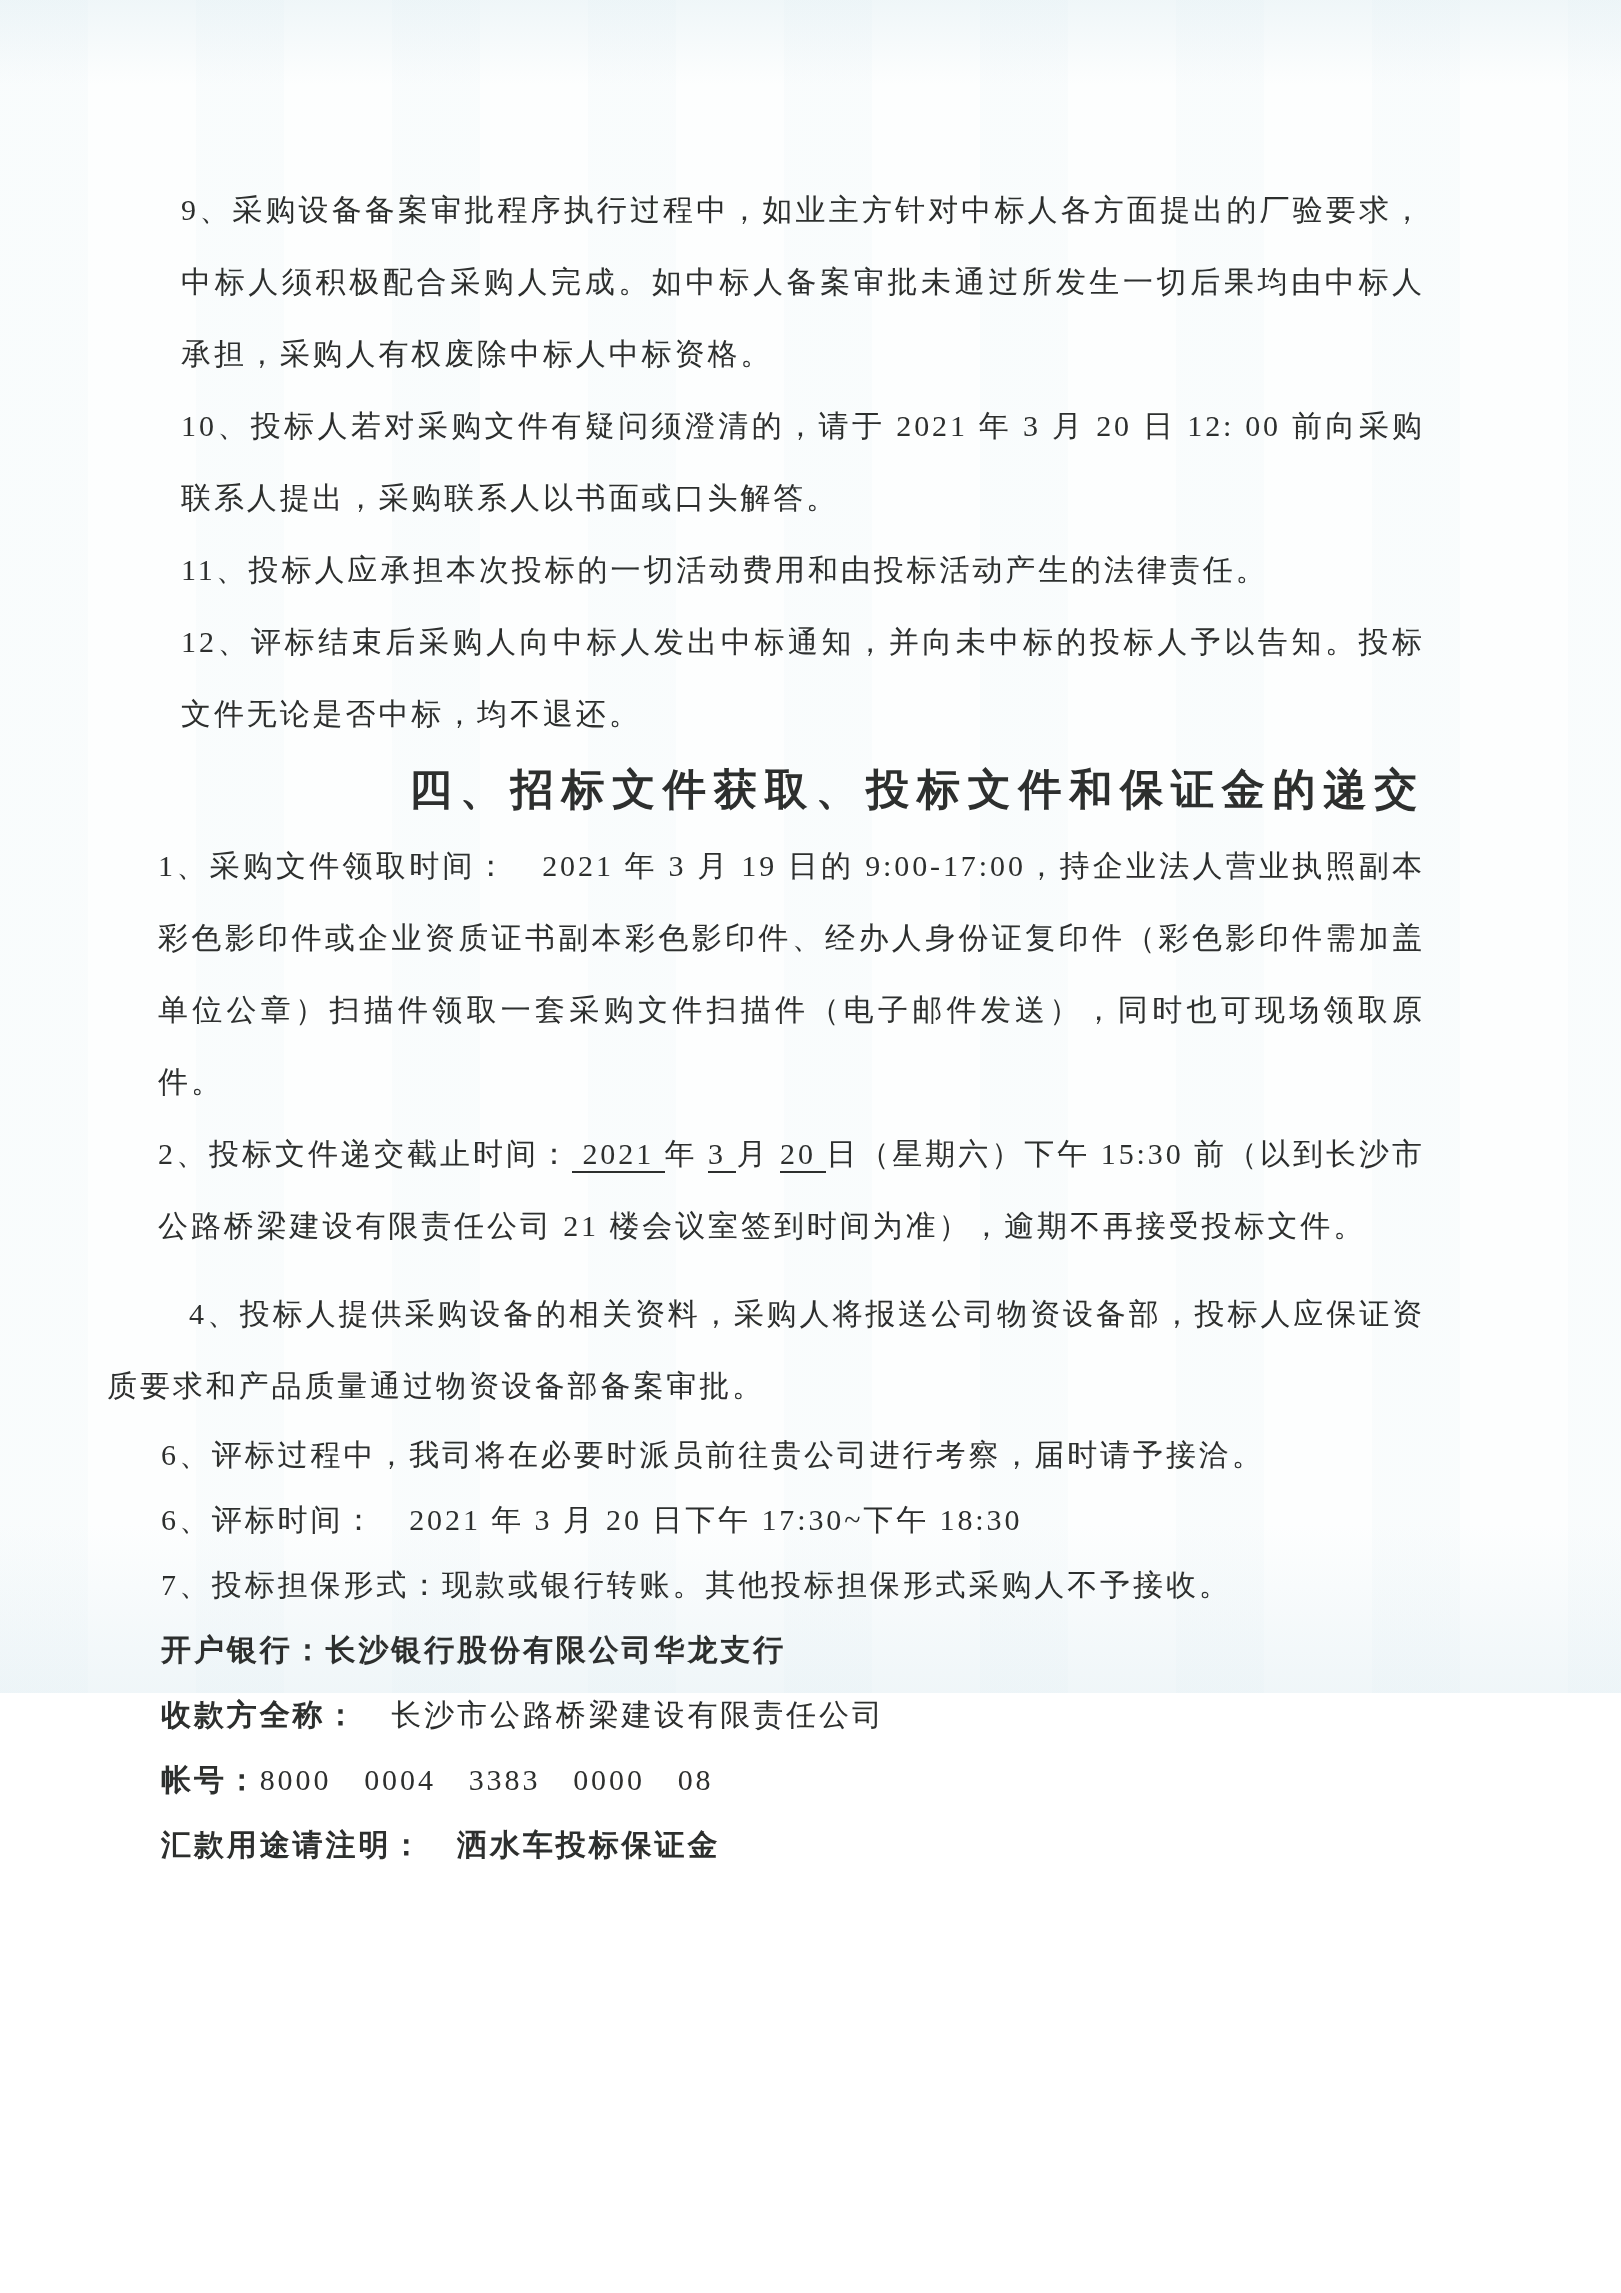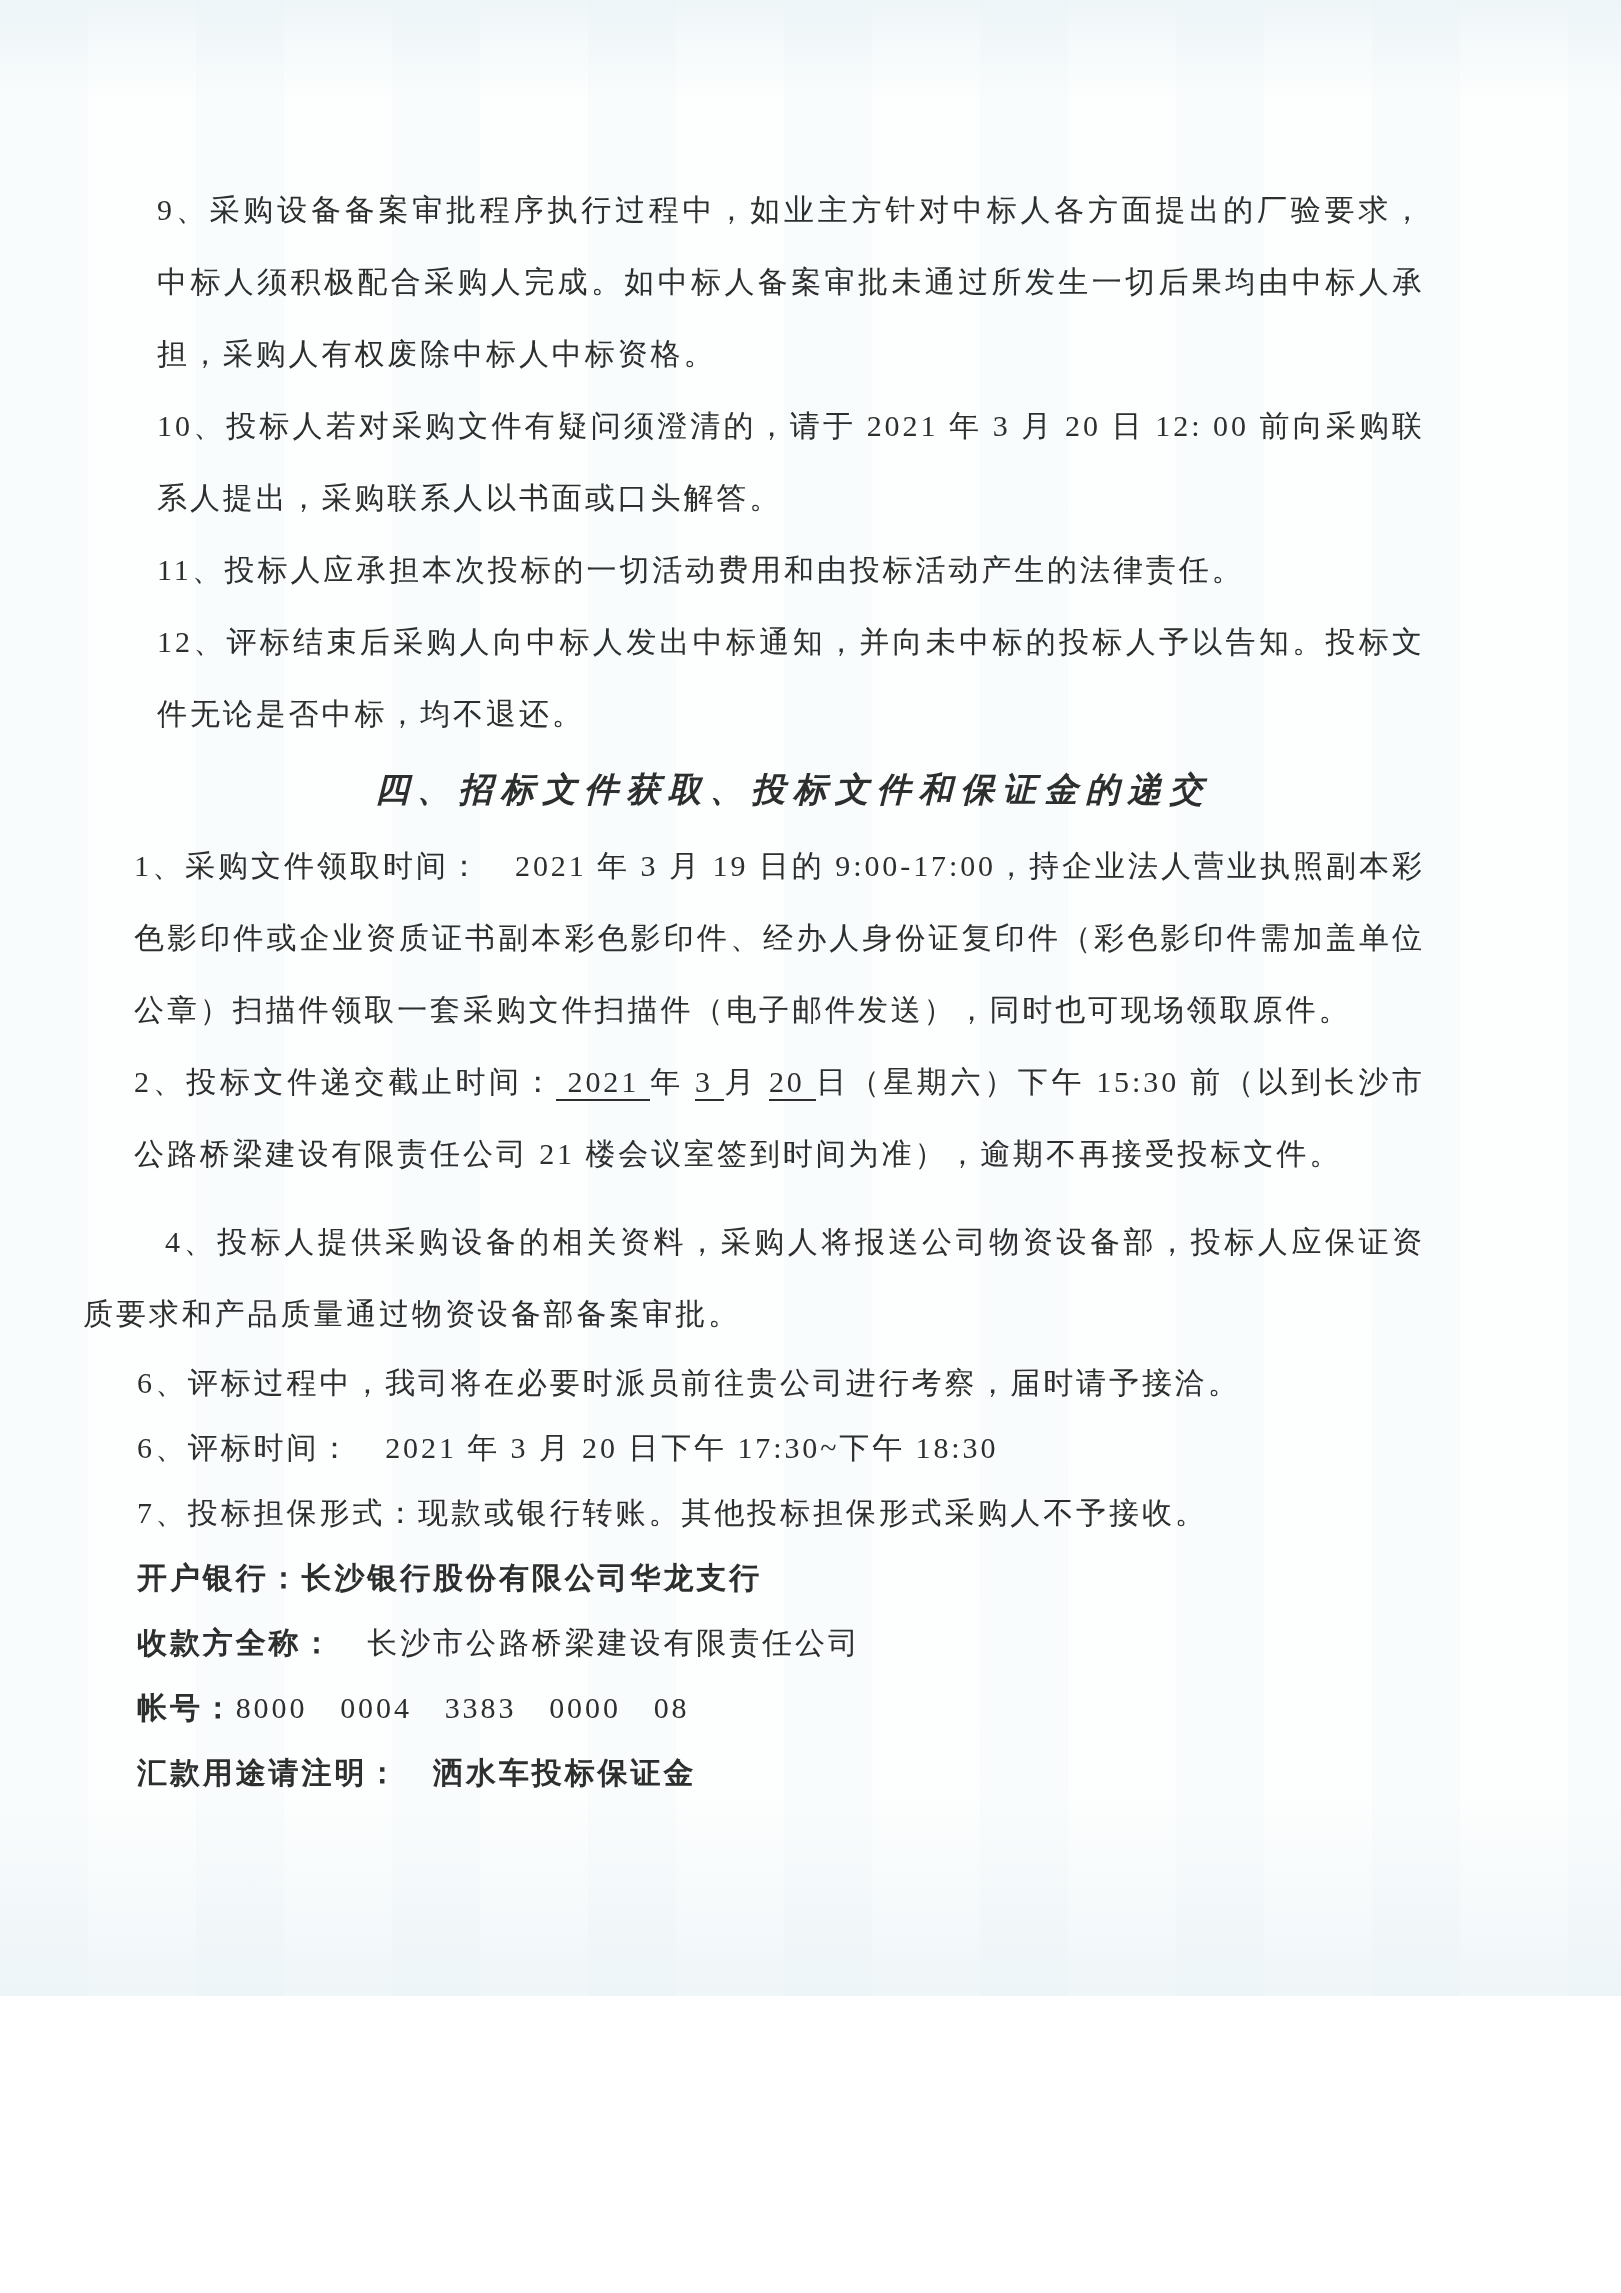--- a/index.html
+++ b/index.html
@@ -10,23 +10,23 @@
   }
   body {
     width: 1621px;
     height: 2294px;
     overflow: hidden;
     font-family: "Liberation Serif", "DejaVu Serif", serif;
   }
   .page {
     position: relative;
     width: 1621px;
-    height: 1996px;
+    height: 1693px;
     box-sizing: border-box;
-    padding: 174px 196px 39px 83px;
+    padding: 174px 196px 39px 107px;
     color: #2d2f2e;
     background:
       linear-gradient(180deg,
         rgba(228,240,244,0.55) 0%,
         rgba(252,254,254,0.2) 5%,
         rgba(252,254,254,0.0) 90%,
         rgba(226,238,243,0.5) 100%),
       #fdfefe;
   }
   
@@ -49,26 +49,25 @@
   }
   .hang-75 { padding-left: 74px; }
   .hang-52 { padding-left: 51px; font-family: Liberation Serif, serif; }
   .hang-55 { padding-left: 54px; }
   .ti-52   { text-indent: 51px; }
   .ti-84   { text-indent: 82px; }
   .lh-66   { line-height: 65px; }
   .gap-top { margin-top: 15.7px; }
   .h4 {
     font-weight: bold;
-    font-size: 34px;
+    font-size: 43px;
     letter-spacing: 7.8px;
     line-height: 80px;
     padding-left: 78px;
-    text-align: center;
-    font-style: italic;
+    text-align: right;
   }
   .h5 {
     font-weight: bold;
     font-size: 37px;
     letter-spacing: 2px;
     line-height: 86px;
     padding-left: 44px;
     margin-top: 9.8px;
     text-align: left;
   }

